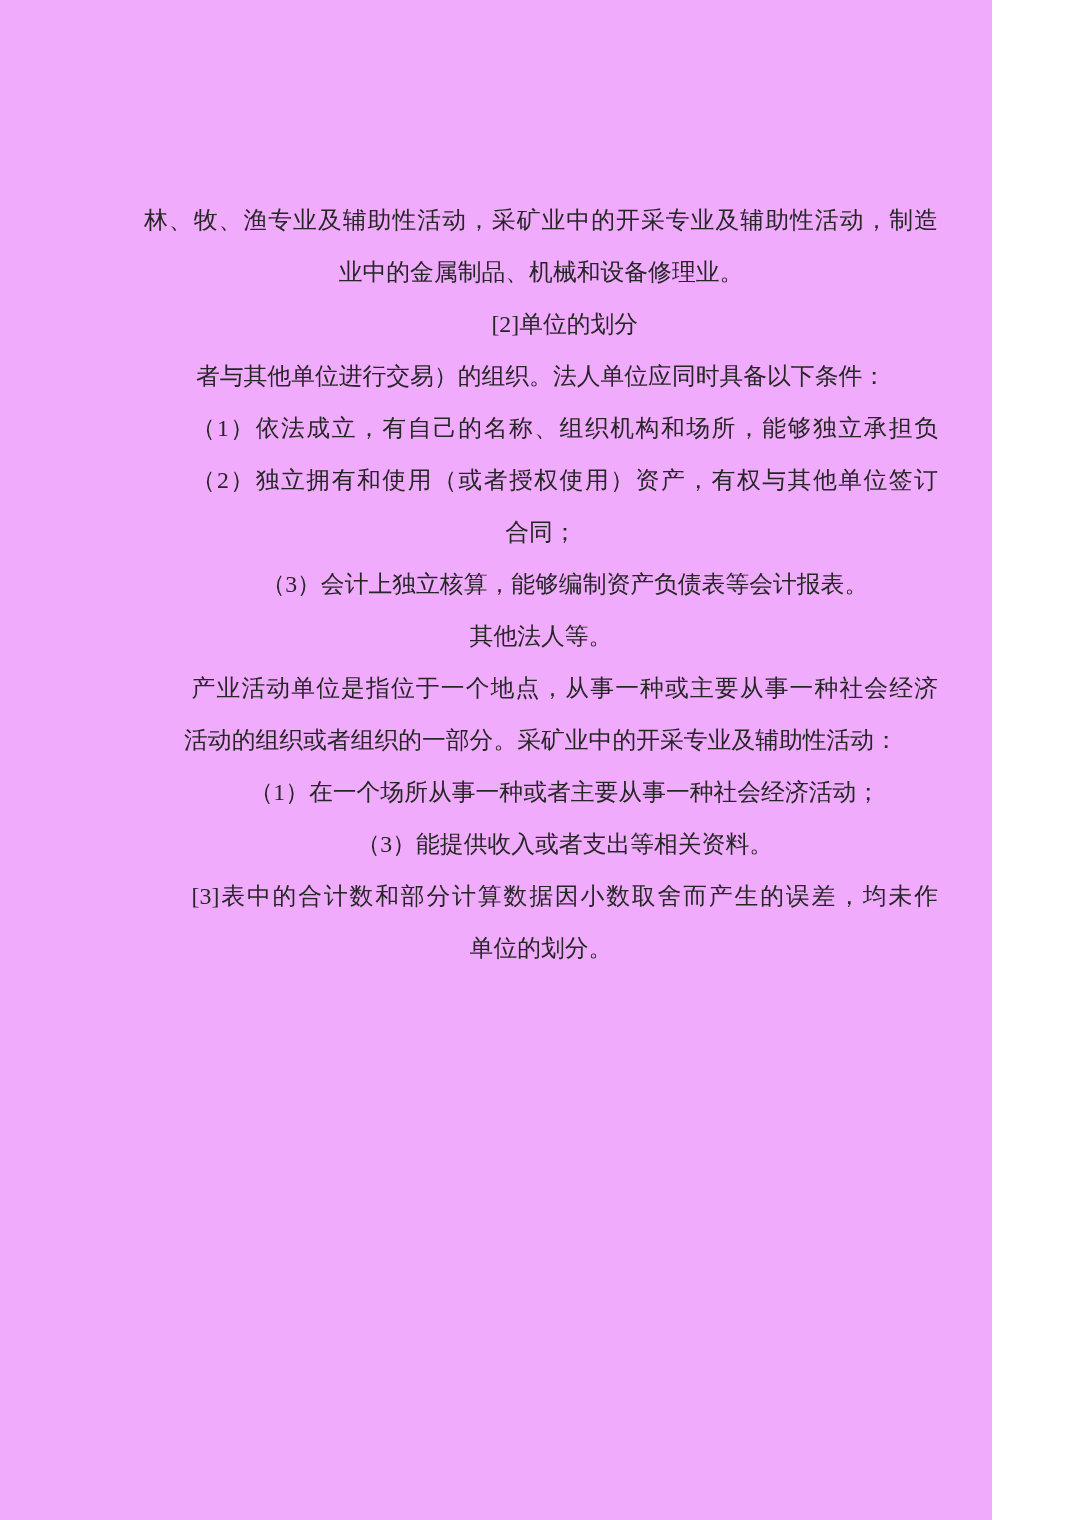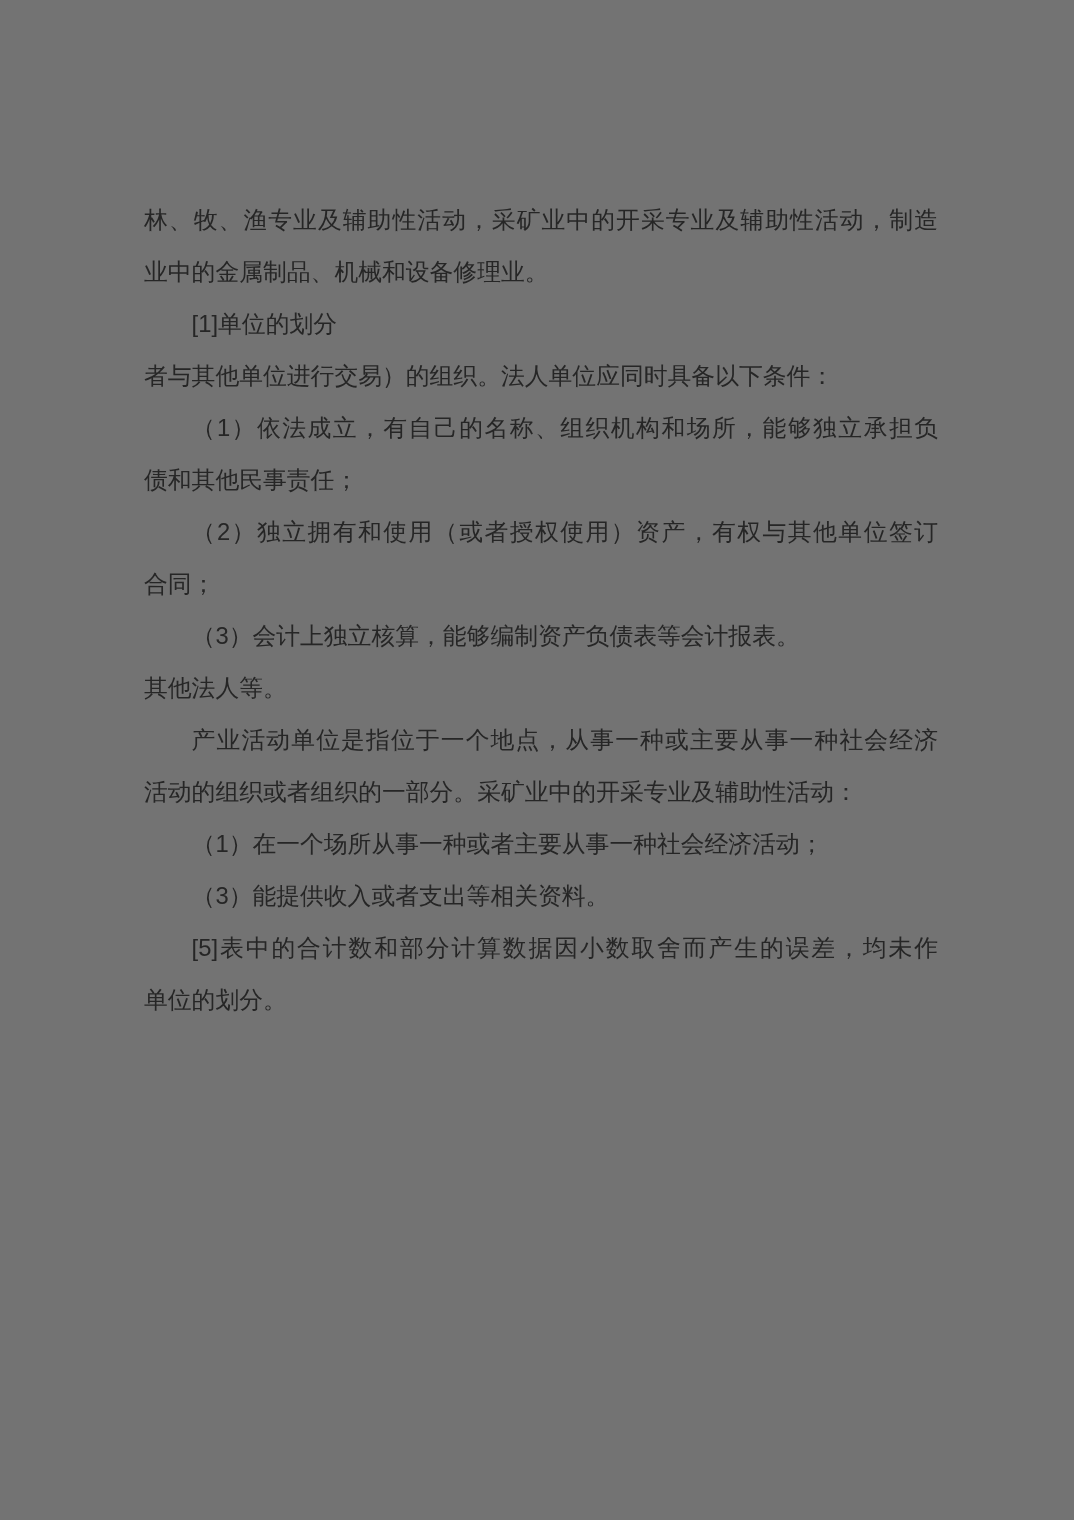--- a/index.html
+++ b/index.html
@@ -2,44 +2,44 @@
 <html><head>
 <meta charset="utf-8">
 <style>
   html, body {
     margin: 0;
     padding: 0;
     background: #ffffff;
   }
   .page {
     position: relative;
-    width: 1074px;
+    width: 992px;
     height: 1520px;
-    background: #737373;
+    background: #f0abfc;
     overflow: hidden;
-    font-family: Liberation Sans, sans-serif;
+    font-family: Liberation Serif, serif;
   }
   .doc-content {
     position: absolute;
     left: 144px;
     top: 194px;
     width: 794px;
     color: #262626;
     font-size: 23.8px;
     font-weight: 400;
   }
   .paragraph {
     margin: 0;
     padding: 0;
   }
   .line {
     height: 52px;
     line-height: 52px;
     white-space: nowrap;
-    text-align: left;
+    text-align: center;
   }
   .line.fill {
     white-space: normal;
     text-align: justify;
     text-align-last: justify;
     text-justify: inter-character;
   }
   .line.indent {
     text-indent: 2em;
   }
@@ -47,28 +47,27 @@
 </head>
 <body>
 
 <div class="page">
   <div class="doc-content" id="doc-content">
       <div class="paragraph">
         <div class="line fill">林、牧、渔专业及辅助性活动，采矿业中的开采专业及辅助性活动，制造</div>
         <div class="line">业中的金属制品、机械和设备修理业。</div>
       </div>
       <div class="paragraph">
-        <div class="line indent">[1]单位的划分</div>
+        <div class="line indent">[2]单位的划分</div>
       </div>
       <div class="paragraph">
         <div class="line">者与其他单位进行交易）的组织。法人单位应同时具备以下条件：</div>
       </div>
       <div class="paragraph">
         <div class="line indent fill">（1）依法成立，有自己的名称、组织机构和场所，能够独立承担负</div>
-        <div class="line">债和其他民事责任；</div>
       </div>
       <div class="paragraph">
         <div class="line indent fill">（2）独立拥有和使用（或者授权使用）资产，有权与其他单位签订</div>
         <div class="line">合同；</div>
       </div>
       <div class="paragraph">
         <div class="line indent">（3）会计上独立核算，能够编制资产负债表等会计报表。</div>
       </div>
       <div class="paragraph">
         <div class="line">其他法人等。</div>
@@ -77,17 +76,17 @@
         <div class="line indent fill">产业活动单位是指位于一个地点，从事一种或主要从事一种社会经济</div>
         <div class="line">活动的组织或者组织的一部分。采矿业中的开采专业及辅助性活动：</div>
       </div>
       <div class="paragraph">
         <div class="line indent">（1）在一个场所从事一种或者主要从事一种社会经济活动；</div>
       </div>
       <div class="paragraph">
         <div class="line indent">（3）能提供收入或者支出等相关资料。</div>
       </div>
       <div class="paragraph">
-        <div class="line indent fill">[5]表中的合计数和部分计算数据因小数取舍而产生的误差，均未作</div>
+        <div class="line indent fill">[3]表中的合计数和部分计算数据因小数取舍而产生的误差，均未作</div>
         <div class="line">单位的划分。</div>
       </div>
     </div>
 </div>
 
 </body></html>

